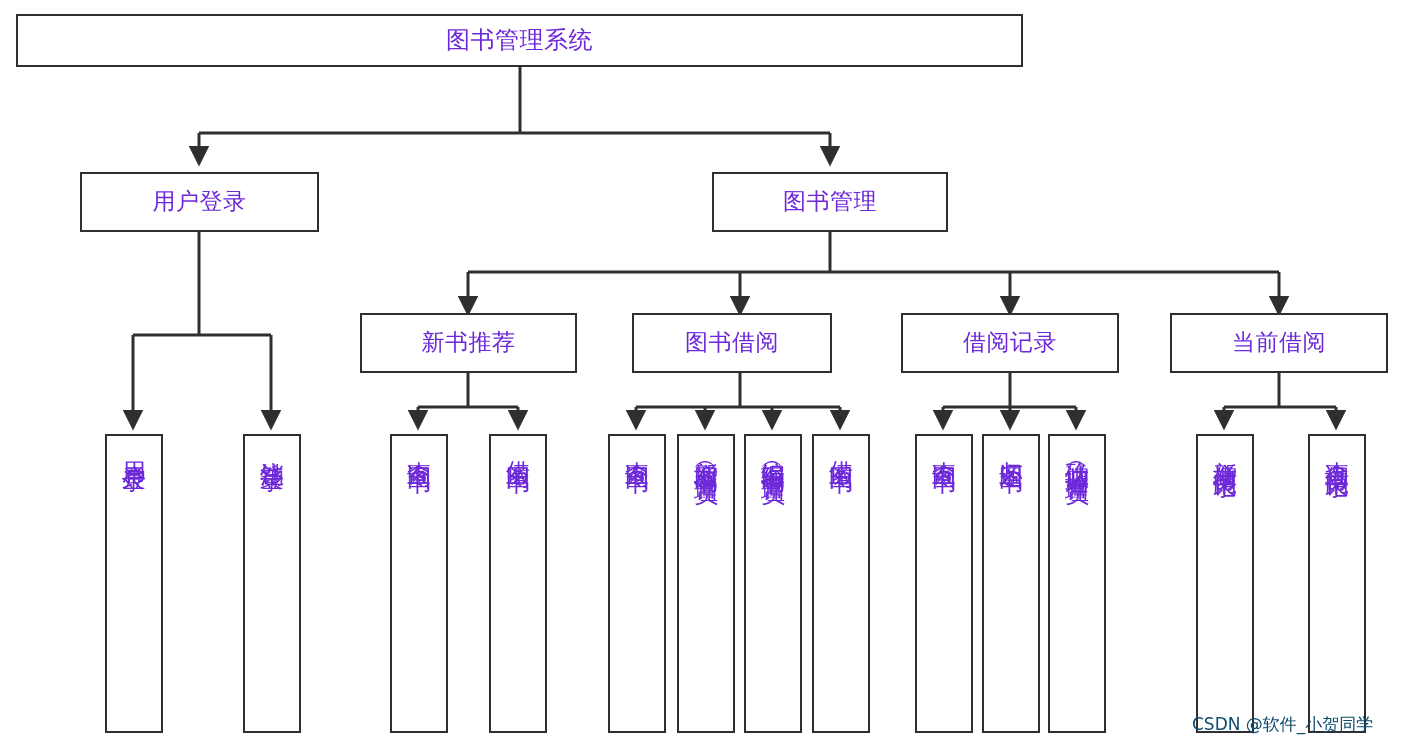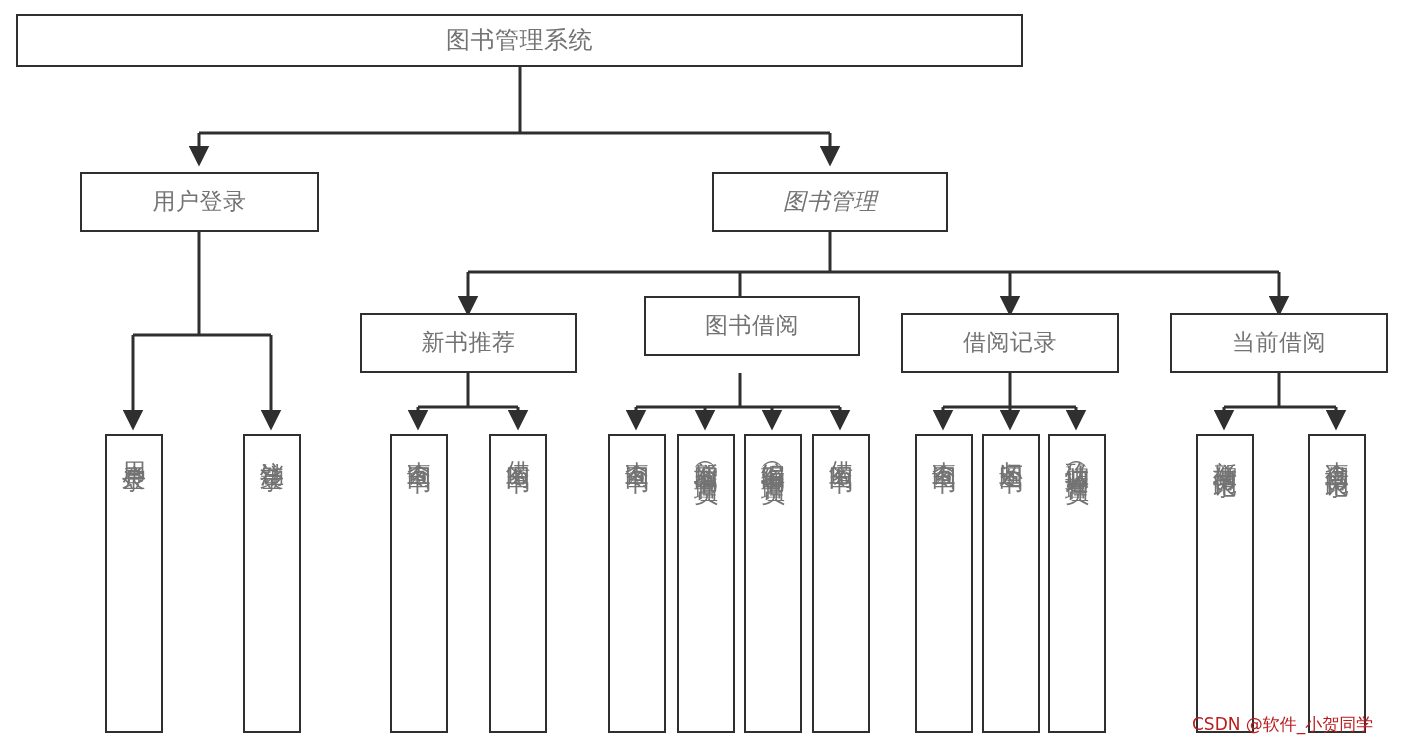--- a/index.html
+++ b/index.html
@@ -25,21 +25,21 @@
     height: 747px;
   }
   .node {
     position: absolute;
     box-sizing: border-box;
     border: 2px solid #2f2f2f;
     background: #ffffff;
     display: flex;
     align-items: center;
     justify-content: center;
-    color: #737373;
+    color: #6d28d9;
   }
   .node-label {
     display: block;
     text-align: center;
     line-height: 1.12;
     letter-spacing: 0.5px;
     white-space: pre;
   }
   .h-node .node-label {
     font-size: 23px;
@@ -56,21 +56,21 @@
     text-orientation: upright;
     font-size: 24px;
     letter-spacing: 3px;
     line-height: 1;
   }
   #watermark {
     position: absolute;
     left: 1192px;
     top: 713px;
     font-size: 17px;
-    color: #b91c1c;
+    color: #0c4a6e;
     white-space: nowrap;
     font-family: "DejaVu Sans", "Liberation Sans", sans-serif;
   }
 </style>
 </head>
 <body>
 
 <div id="canvas">
 
   <svg id="edges" viewBox="0 0 1405 747" xmlns="http://www.w3.org/2000/svg">
@@ -123,28 +123,28 @@
     </g>
   </svg>
 
   <div class="node h-node title-node" style="left:16px; top:14px; width:1007px; height:53px;">
     <span class="node-label">图书管理系统</span>
   </div>
 
   <div class="node h-node" style="left:80px; top:172px; width:239px; height:60px;">
     <span class="node-label">用户登录</span>
   </div>
-  <div class="node h-node" style="left:712px; top:172px; width:236px; height:60px;font-style:italic;">
+  <div class="node h-node" style="left:712px; top:172px; width:236px; height:60px;">
     <span class="node-label">图书管理</span>
   </div>
 
   <div class="node h-node" style="left:360px; top:313px; width:217px; height:60px;justify-content:center;">
     <span class="node-label">新书推荐</span>
   </div>
-  <div class="node h-node" style="left:632px; top:296px; width:216px; height:60px;margin-left:12px;">
+  <div class="node h-node" style="left:632px; top:313px; width:200px; height:60px;">
     <span class="node-label">图书借阅</span>
   </div>
   <div class="node h-node" style="left:901px; top:313px; width:218px; height:60px;">
     <span class="node-label">借阅记录</span>
   </div>
   <div class="node h-node" style="left:1170px; top:313px; width:218px; height:60px;">
     <span class="node-label">当前借阅</span>
   </div>
 
   <div class="node v-node" style="left:105px; top:434px; width:58px; height:299px;">

